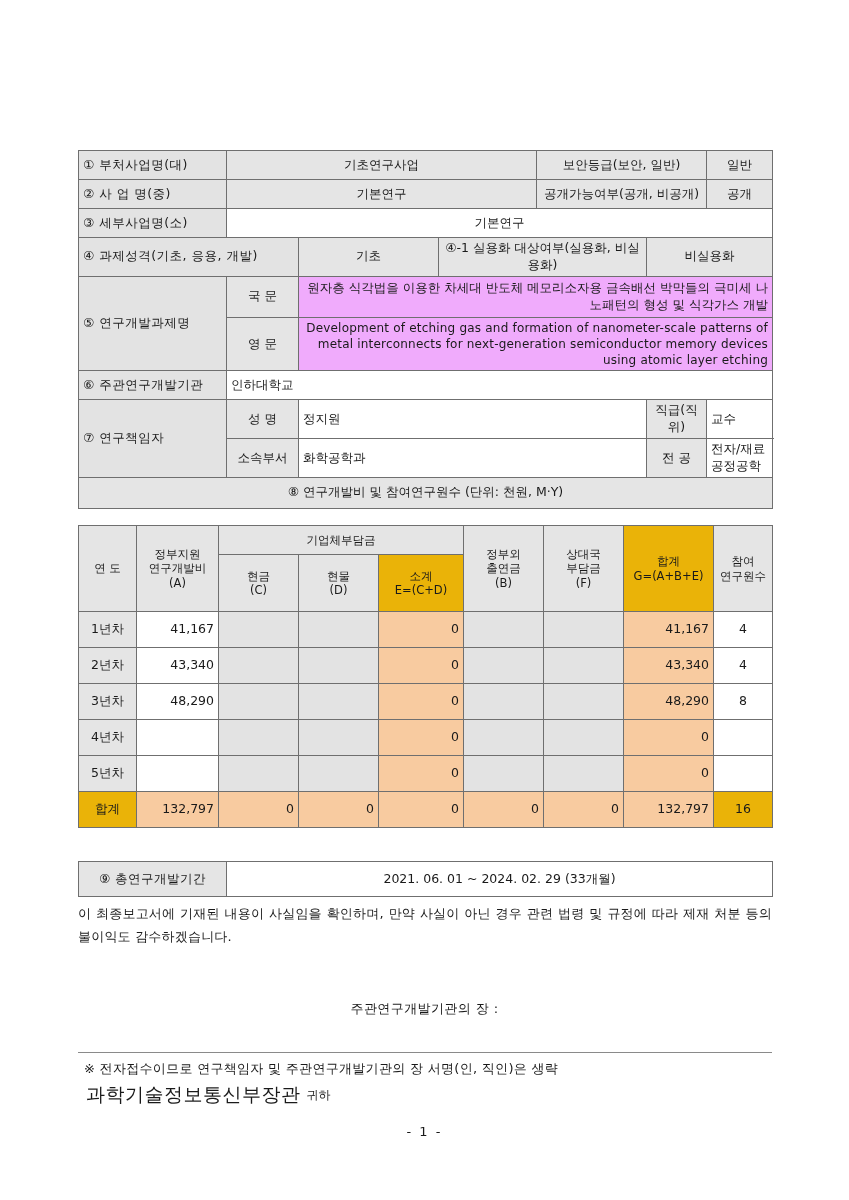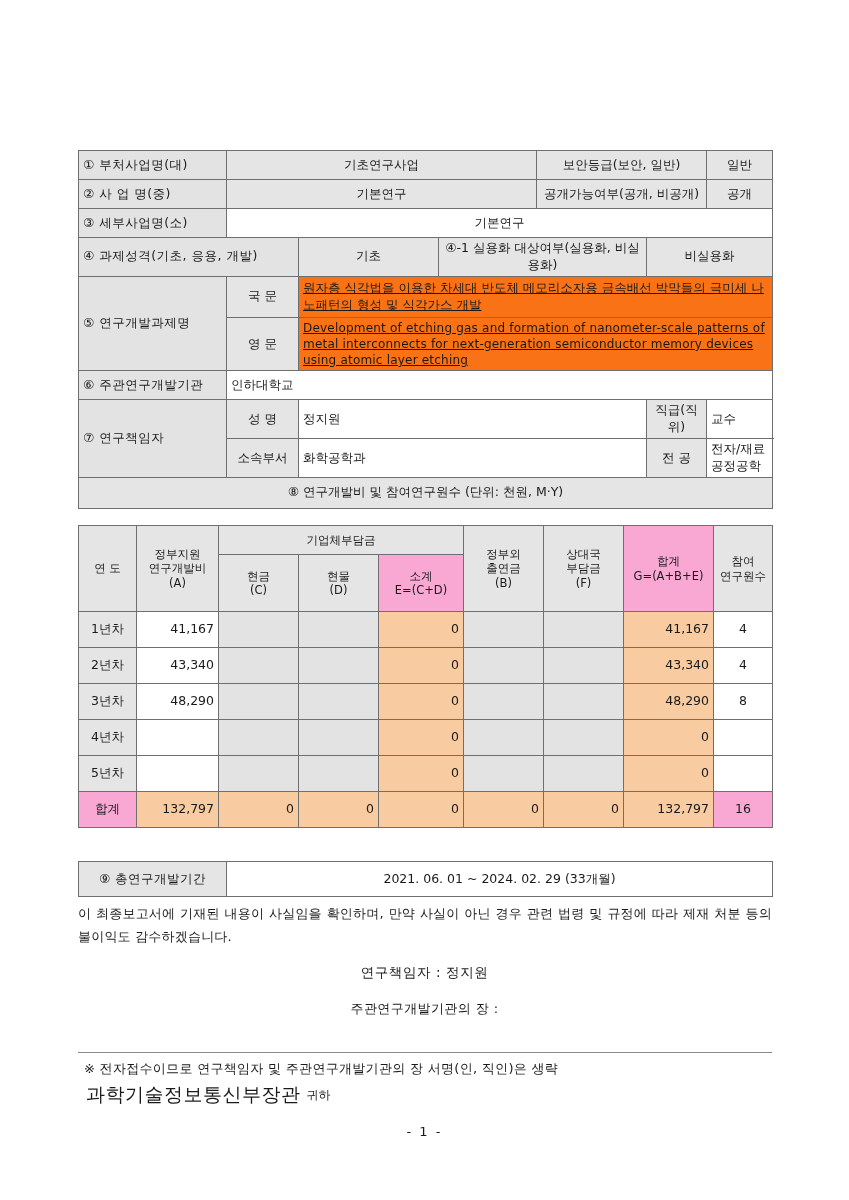--- a/index.html
+++ b/index.html
@@ -48,36 +48,35 @@
     border: 1px solid #6f6f6f;
     padding: 2px 4px;
     vertical-align: middle;
     line-height: 1.35;
   }
   .hdr       { background: #e5e5e5; text-align: center; }
   .hdr-left  { background: #e3e3e3; text-align: left; padding-left: 8px; margin-left: 48px; }
   .plain     { background: #ffffff; text-align: center; }
   .plain-l   { background: #ffffff; text-align: left; padding-left: 6px; }
   .gray      { background: #e3e3e3; }
-  .orange    { background: #f9a8d4; margin-left: 32px; }
+  .orange    { background: #eab308; margin-left: 32px; }
   .num       { text-align: right; padding-right: 6px; background:#ffffff; }
   .num-or    { text-align: right; padding-right: 6px; background:#f8cba0; }
   .ctr       { text-align: center; }
 
   .idx { letter-spacing: 0.5px; }
 
   
   #info-table { top: 150px; }
   #info-table td { height: 24px; }
 
   .title-ko, .title-en {
-    text-align: left;
+    text-align: right;
     padding-left: 6px;
-    background: #f97316;
-    text-decoration: underline;
+    background: #f0abfc;
   }
   .title-en { font-size: 12px; letter-spacing: 0.2px; }
 
   
   #budget-caption-row td { height: 26px; }
 
   #budget-table { top: 525px; }
   #budget-table td { height: 23px; }
   #budget-table .colhead { font-size: 11.5px; line-height: 1.25; }
 
@@ -381,21 +380,20 @@
       <tr>
         <td class="hdr idx">⑨ 총연구개발기간</td>
         <td class="plain">2021. 06. 01 ~ 2024. 02. 29 (33개월)</td>
       </tr>
     </tbody>
   </table>
 
   <div class="statement">이 최종보고서에 기재된 내용이 사실임을 확인하며, 만약 사실이 아닌 경우 관련 법령 및 규정에 따라 제재 처분 등의 불이익도 감수하겠습니다.</div>
 
 
-  <div class="leader-line">연구책임자 :  정지원</div>
 
   <div class="org-line">주관연구개발기관의 장 :</div>
 
   <div class="minister-block">
     <span class="minister-name">과학기술정보통신부장관</span><span class="minister-suffix">귀하</span>
   </div>
 
   <div class="rule"></div>
 
   <div class="note-line">※ 전자접수이므로 연구책임자 및 주관연구개발기관의 장 서명(인, 직인)은 생략</div>

